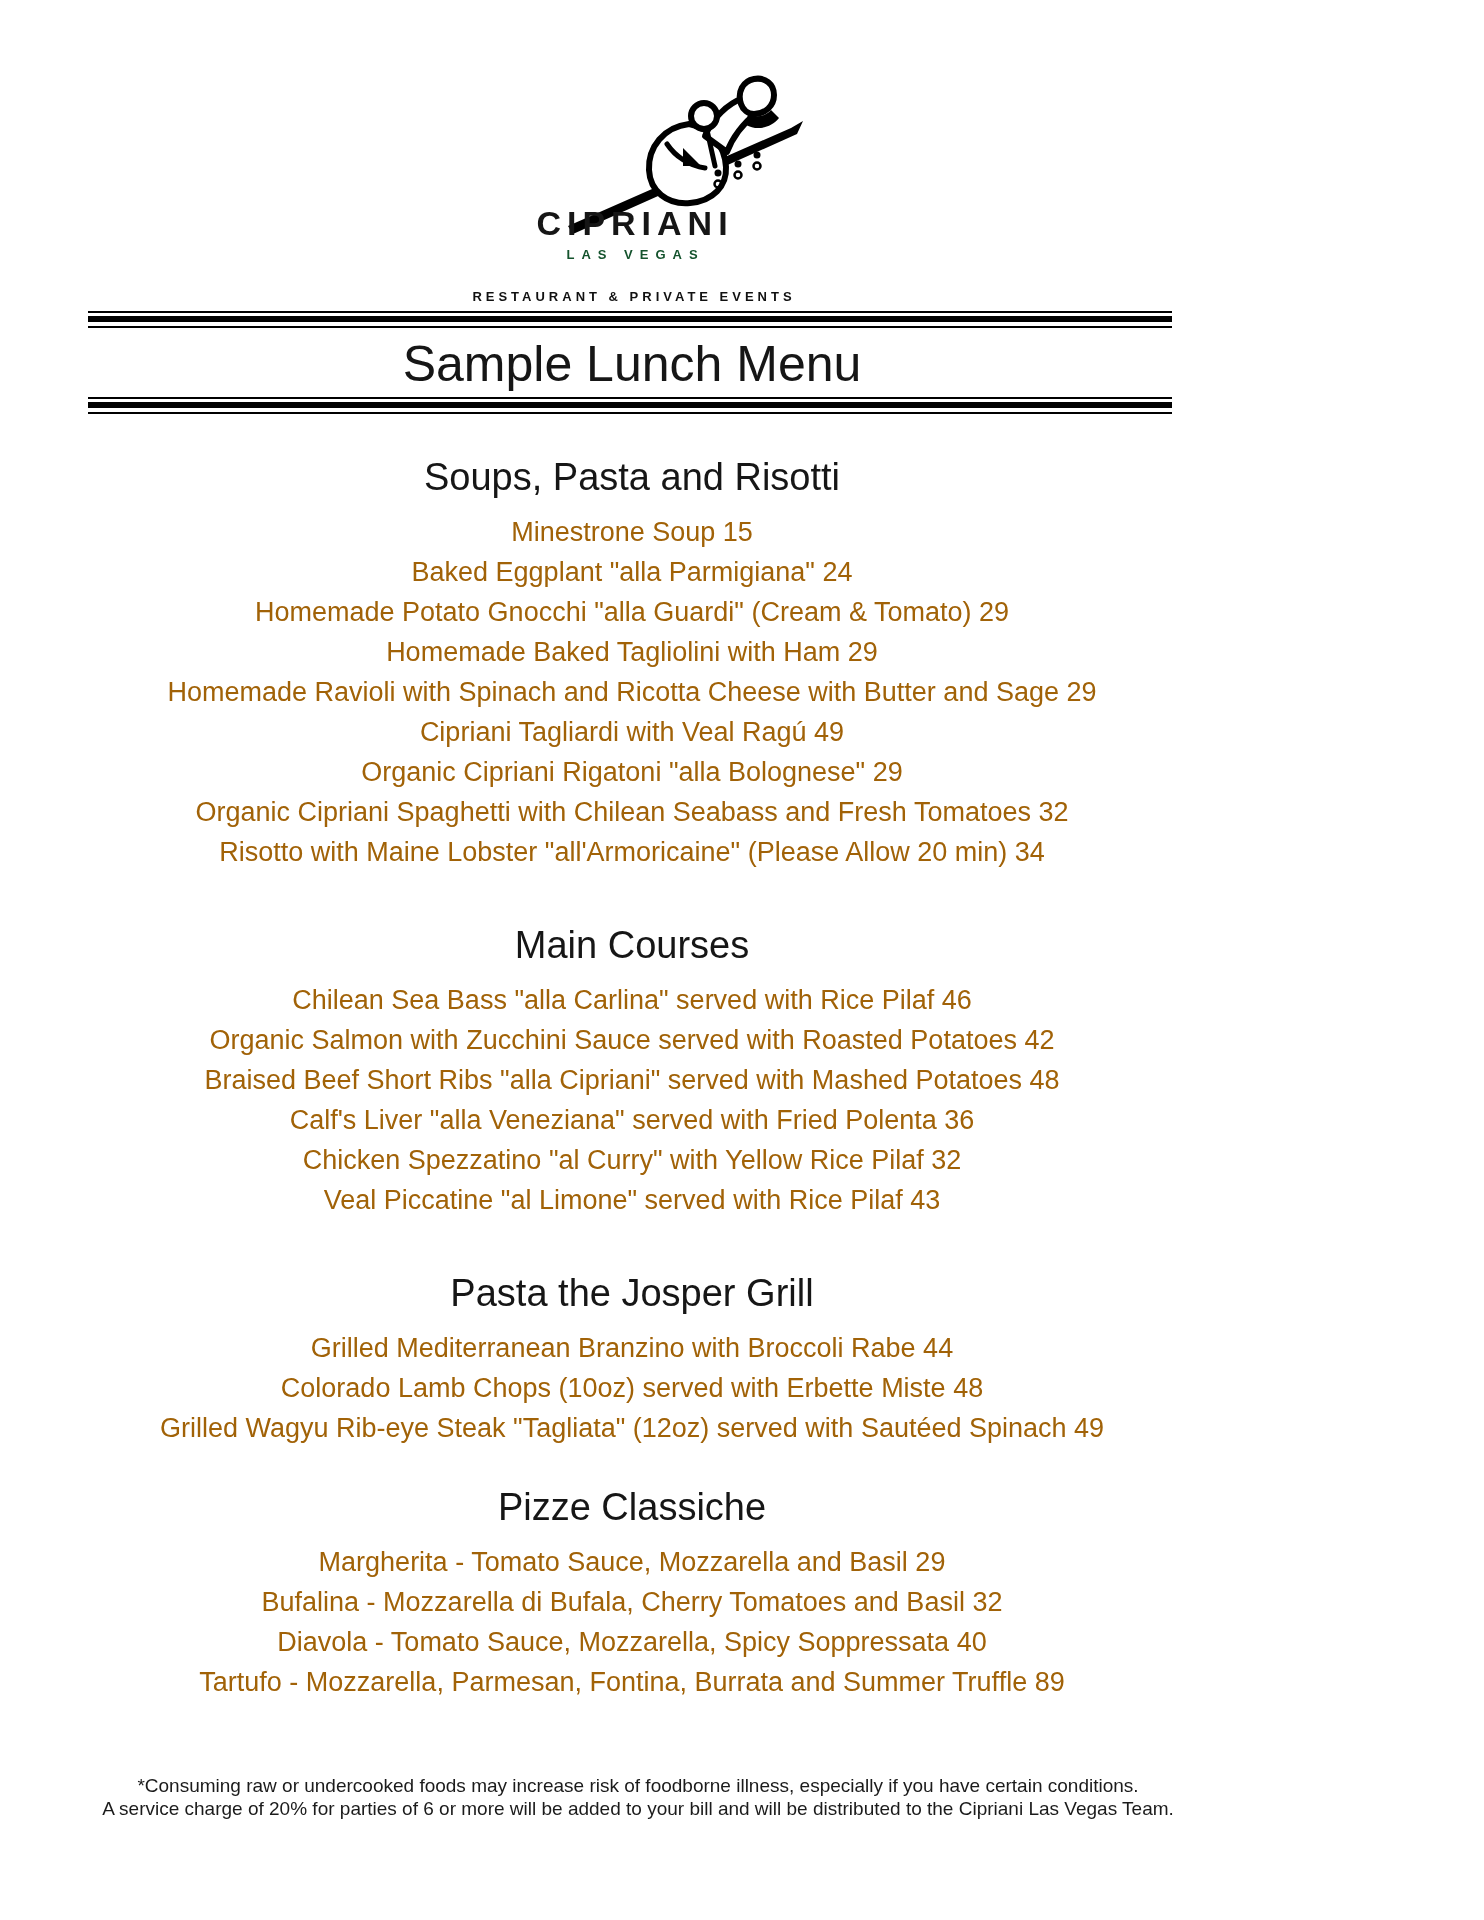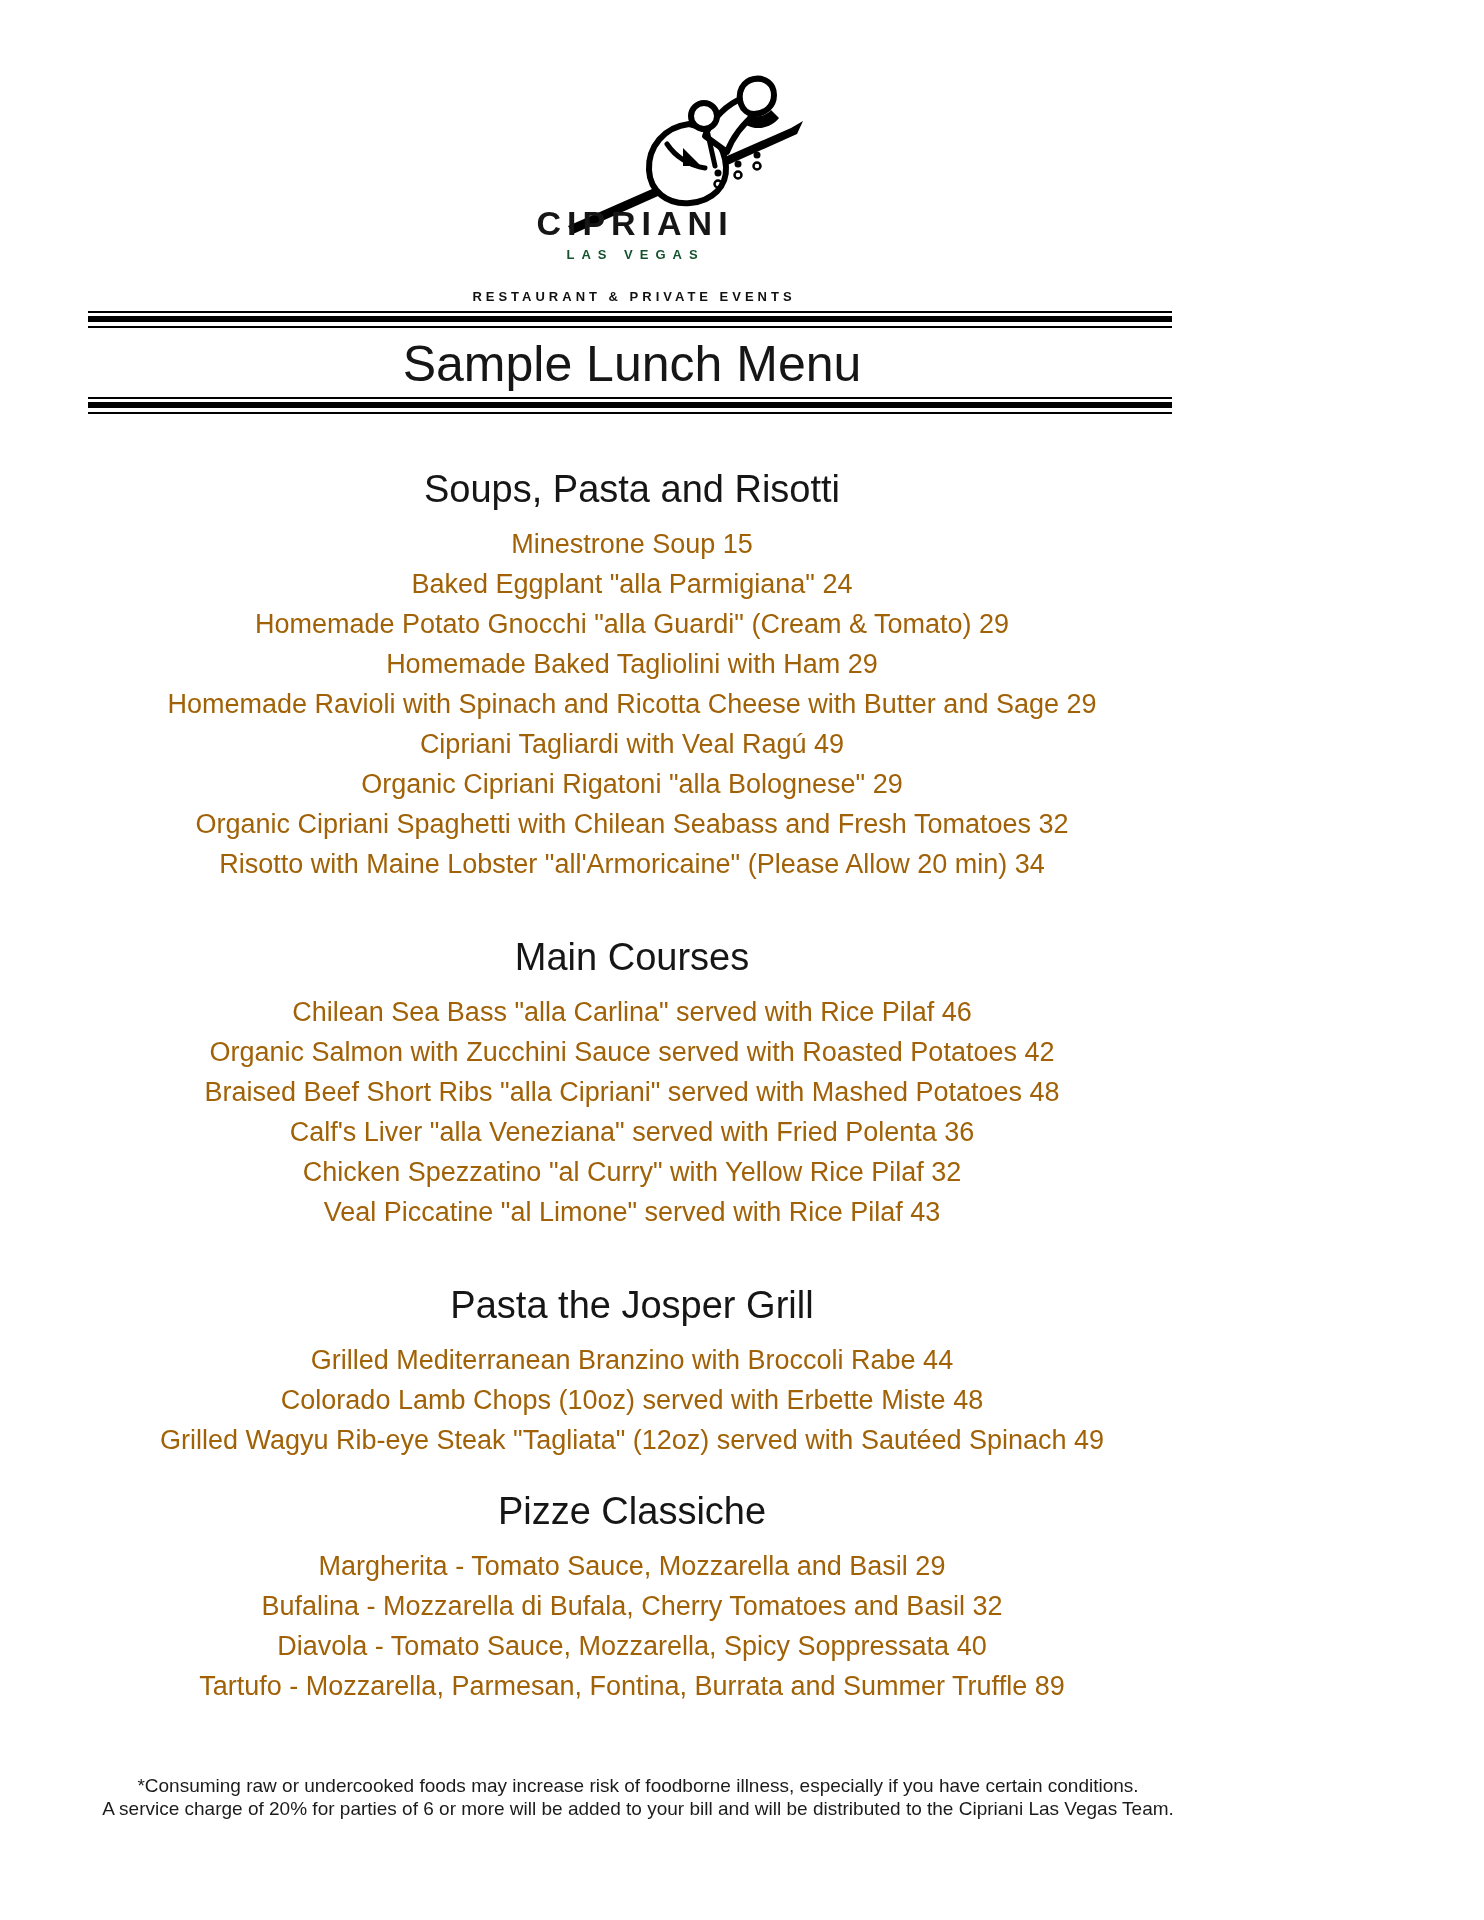--- a/index.html
+++ b/index.html
@@ -42,22 +42,22 @@
   
   .menu-title{
     top:332px;margin:0;font-weight:400;font-size:50px;line-height:64px;color:#161616;
   }
 
   
   .menu{position:absolute;top:420px;left:0;right:0;text-align:center;}
   .section-heading{
     margin:50px 0 12px 0;font-weight:400;font-size:38px;line-height:46px;color:#161616;
   }
-  .menu-section:first-child .section-heading{margin-top:46px;}
-  .menu-section:last-child .section-heading{margin-top:28px;}
+  .menu-section:first-child .section-heading{margin-top:34px;}
+  .menu-section:last-child .section-heading{margin-top:36px;}
   .menu-item{font-size:27px;line-height:40px;color:#a16207;}
 
   
   .footer{
     top:1774px;font-size:19px;line-height:23px;color:#1b1b1b;padding-left:12px;
   }
 </style>
 </head>
 <body>
 

